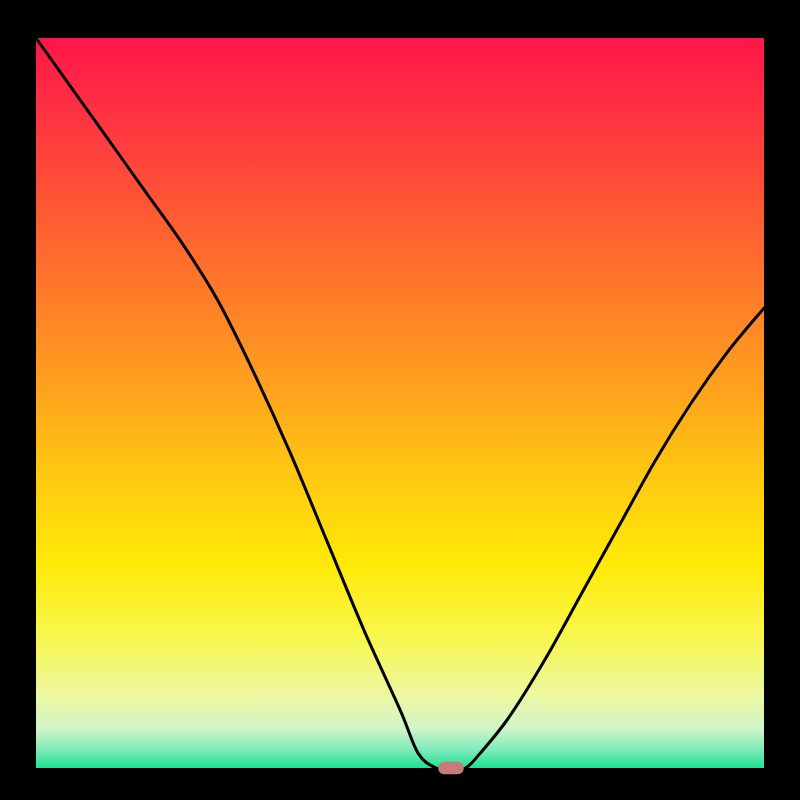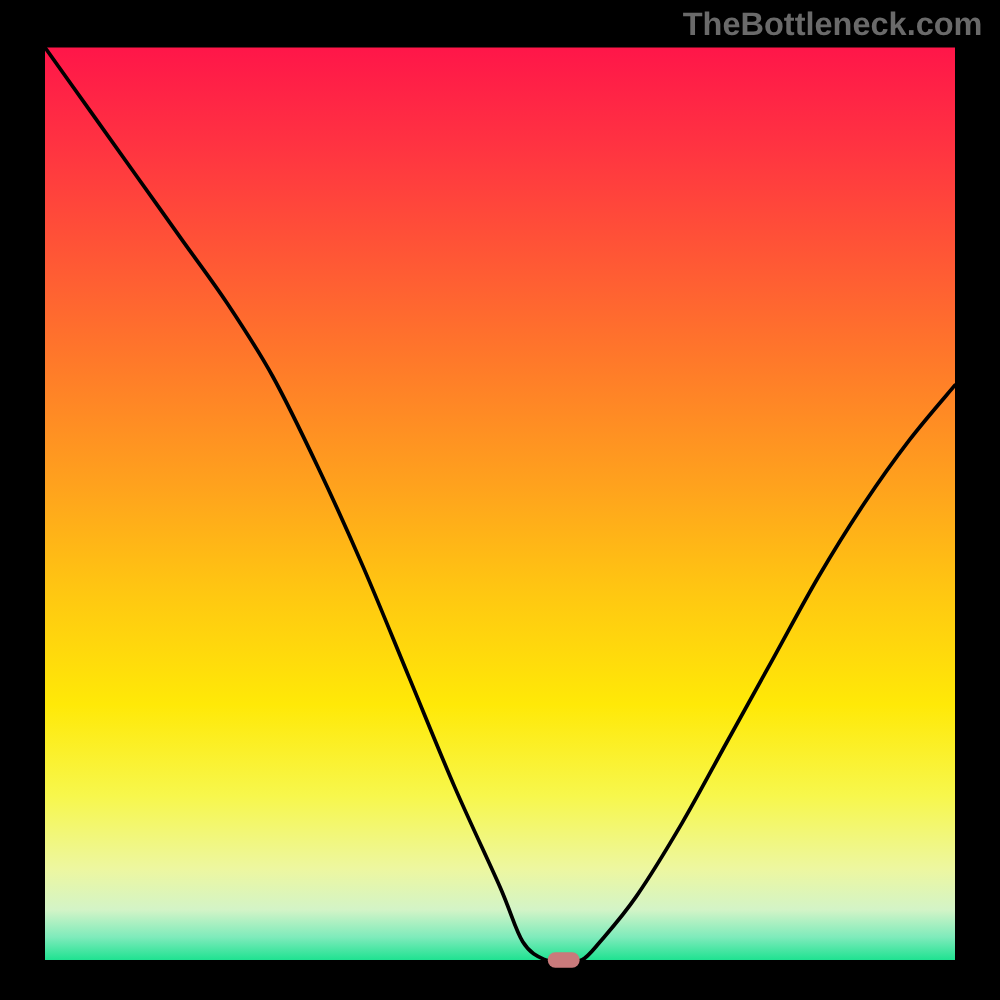--- a/index.html
+++ b/index.html
@@ -15,21 +15,20 @@
     color: #6a6a6a;
     letter-spacing: 0px;
     z-index: 5;
   }
   svg.plot { position: absolute; inset: 0; }
 </style>
 </head>
 <body>
 <div class="wrap">
 
-<div class="watermark">TheBottleneck.com</div>
 
 <svg class="plot" width="800" height="800" viewBox="0 0 800 800">
   <defs>
     <linearGradient id="bg-grad" x1="0" y1="0" x2="0" y2="1">
           <stop offset="0.00%" stop-color="#ff1649"></stop>
           <stop offset="10.00%" stop-color="#ff3142"></stop>
           <stop offset="22.00%" stop-color="#ff5436"></stop>
           <stop offset="35.00%" stop-color="#ff7b29"></stop>
           <stop offset="48.00%" stop-color="#ffa21d"></stop>
           <stop offset="60.00%" stop-color="#ffc811"></stop>

